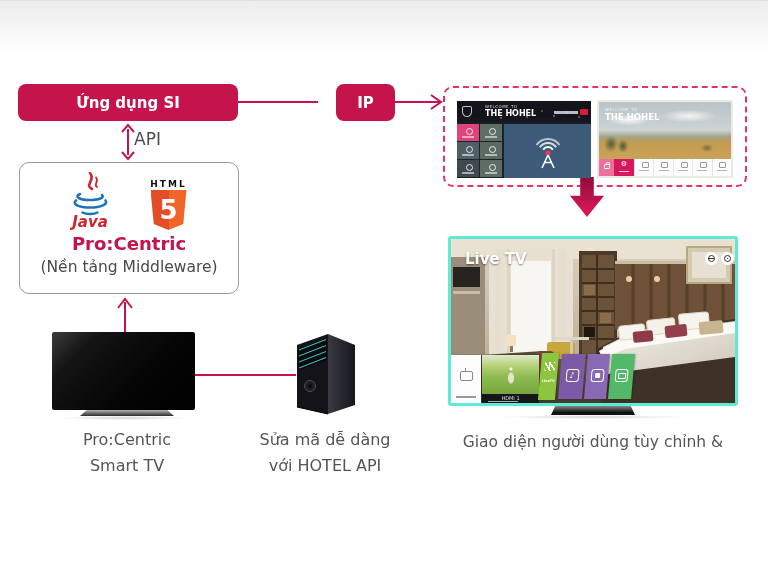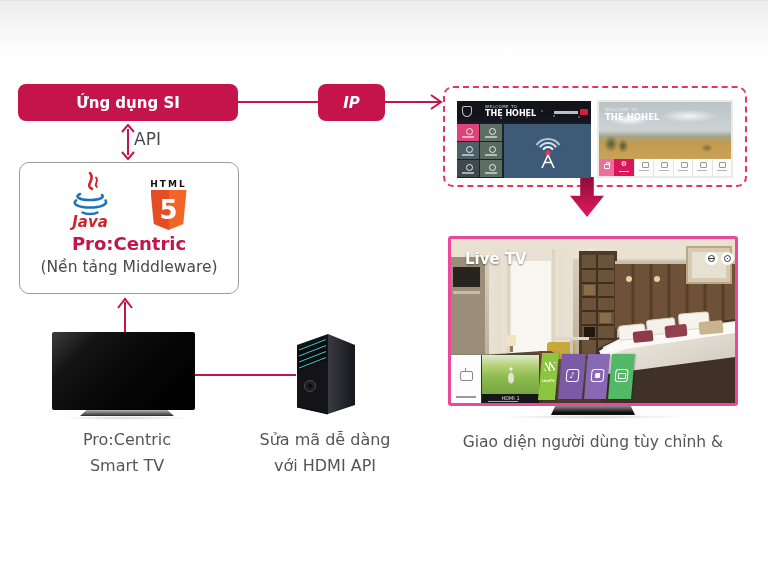--- a/index.html
+++ b/index.html
@@ -8,21 +8,21 @@
   .abs { position:absolute; }
 
   
   .topband { left:0; top:0; width:768px; height:55px;
              background:linear-gradient(#ececec,#f7f7f7 55%,#ffffff); border-top:1px solid #e2e2e2; }
 
   
   .pill { background:#C5134C; color:#fff; border-radius:8px; display:flex;
           align-items:center; justify-content:center; font-weight:bold; font-size:15px; }
   .si-node { left:18px; top:84px; width:220px; height:37px; }
-  .ip-node { left:318px; top:84px; width:67px; height:37px;font-style:italic; }
+  .ip-node { left:336px; top:84px; width:59px; height:37px; }
   .hline { height:2px; background:#C5134C; }
   .line-si-ip { left:238px; top:101px; width:80px; }
   .line-tv-server { left:195px; top:374px; width:101px; }
 
   
   .mwbox { left:19px; top:162px; width:220px; height:132px; background:#fff;
            border:1.5px solid #9c9c9c; border-radius:10px; text-align:center; }
   .logorow { display:flex; justify-content:center; align-items:flex-end; gap:12px; margin-top:9px; height:58px; }
   .html5 { width:46px; text-align:center;margin-left:21px; }
   .html5-word { font-size:9px; font-weight:bold; letter-spacing:2px; color:#111; display:block; }
@@ -116,21 +116,21 @@
               color:#fff; font-size:7px; line-height:1; }
   .s2c-accent::after { content:""; position:absolute; left:50%; top:11.5px; width:10px; height:1.5px;
                        margin-left:-5px; background:rgba(255,255,255,.8); }
 
   
   .downarrow { left:570px; top:177px; width:34px; height:40px; z-index:1;
                background:linear-gradient(180deg,#8E0C3A,#E31A5B);
                clip-path:polygon(30% 0,70% 0,70% 47%,100% 47%,50% 100%,0 47%,30% 47%); }
 
   
-  .bigtv { left:448px; top:236px; width:290px; height:170px; background:#ec4899;
+  .bigtv { left:448px; top:236px; width:290px; height:170px; background:#5eead4;
            padding:3px; border-radius:3px; }
   .bigtv-screen { position:relative; width:284px; height:164px; overflow:hidden; background:#c9bca7; }
   .bigtv-stand { left:551px; top:406px; width:84px; height:9px;
                  background:linear-gradient(#8a8a8a,#111 70%);
                  clip-path:polygon(5% 0,95% 0,100% 100%,0 100%); }
   .bigtv-shadow { left:498px; top:415px; width:190px; height:4px;
                   background:radial-gradient(ellipse at center,#d5d5d5,transparent 70%); }
   .livetv-label { position:absolute; left:14px; top:11px; color:#fff; font-size:15px; font-weight:bold;
                   text-shadow:0 1px 2px rgba(0,0,0,.45); z-index:3; }
   .circ { position:absolute; top:13px; width:13px; height:13px; border-radius:50%; background:#fff;
@@ -255,21 +255,21 @@
   <circle cx="16" cy="56" r="2" fill="#0a0a0c"></circle>
   <line x1="3" y1="77" x2="34" y2="84" stroke="#000" stroke-width="1"></line>
 </svg>
 
 <div class="abs cap cap-tv">
   <div>Pro:Centric</div>
   <div>Smart TV</div>
 </div>
 <div class="abs cap cap-server">
   <div>Sửa mã dễ dàng</div>
-  <div>với HDMI API</div>
+  <div>với HOTEL API</div>
 </div>
 
 <div class="abs dashedbox">
 
   <div class="screen1">
     <div class="s1-band">
       <span class="s1-logo"></span>
       <span class="s1-welcome">WELCOME TO</span>
       <span class="s1-title">THE HOHEL</span>
       <span class="s1-timebar"></span>

